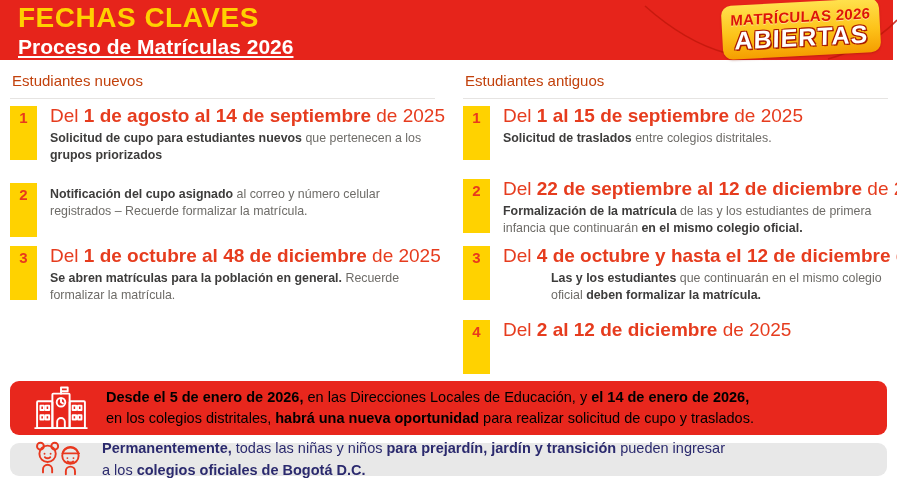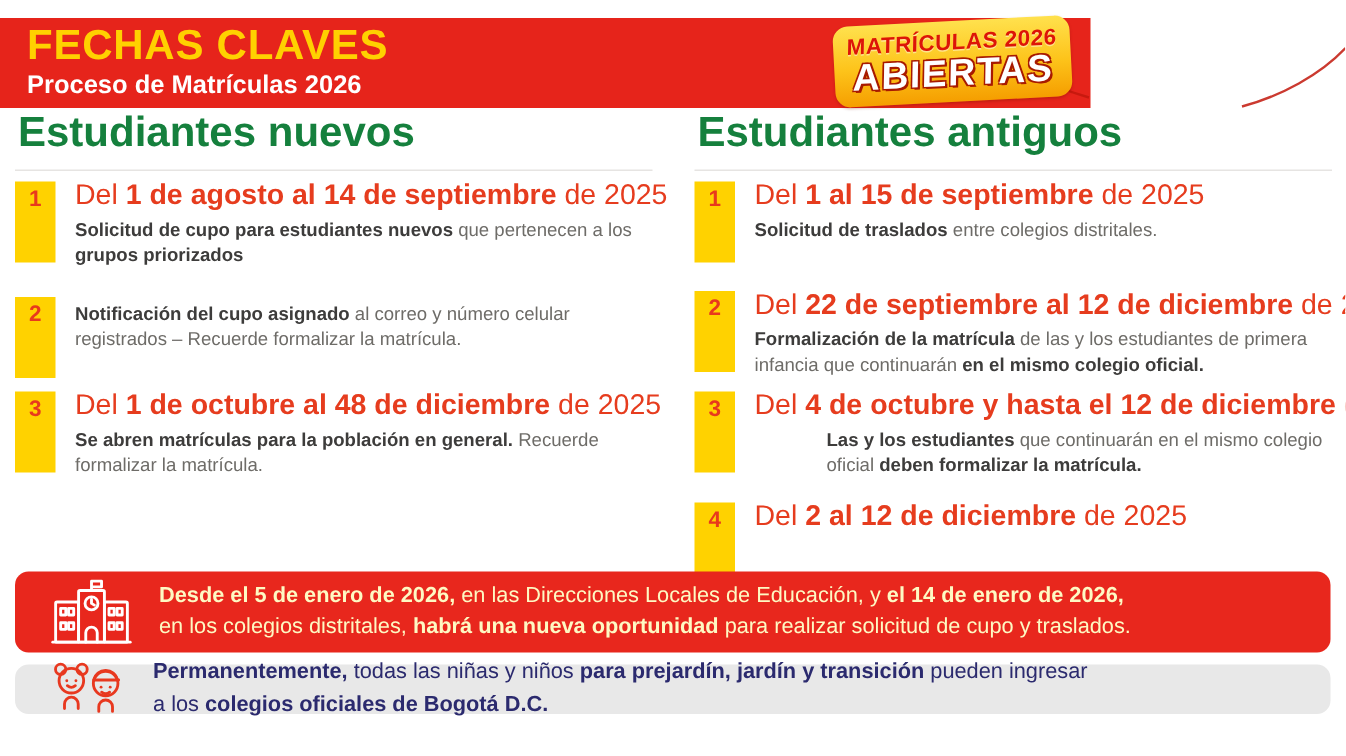--- a/index.html
+++ b/index.html
@@ -1,55 +1,55 @@
 <!DOCTYPE html>
 <html><head>
 <meta charset="utf-8">
 <style>
   html,body{margin:0;padding:0;background:#fff;}
   .page{
     position:relative;width:897px;height:504px;background:#ffffff;
     font-family:"Liberation Sans", sans-serif;overflow:hidden;
   }
   
-  .header{position:absolute;left:0;top:12px;width:727px;height:60px;background:#e6241b;}
+  .header{position:absolute;left:0;top:0;width:893px;height:60px;background:#e6241b;}
   .header-title{position:absolute;left:18px;top:2px;font-size:28px;font-weight:bold;color:#ffd100;letter-spacing:.5px;}
-  .header-subtitle{position:absolute;left:18px;top:35px;font-size:17px;font-weight:bold;color:#ffffff;}
+  .header-subtitle{position:absolute;left:18px;top:35px;font-size:21px;font-weight:bold;color:#ffffff;text-decoration:underline;}
   .swoosh{position:absolute;left:0;top:0;}
   .badge{
     position:absolute;right:13px;top:2px;width:158px;height:54px;
     background:linear-gradient(180deg,#ffe14d 0%,#fdc31a 55%,#f59e00 100%);
     border-radius:10px;transform:rotate(-3deg);
     display:flex;flex-direction:column;align-items:center;justify-content:center;
     box-shadow:0 1px 2px rgba(120,20,0,.35);
   }
   .badge-line1{font-size:15px;font-weight:bold;color:#dd1507;letter-spacing:.3px;
     text-shadow:0 1px 0 rgba(255,255,255,.45);transform:skewX(-4deg);}
   .badge-line2{font-size:25px;font-weight:bold;color:#ffffff;letter-spacing:1px;line-height:1;
     transform:skewX(-4deg);
     text-shadow:1.5px 1.5px 0 #a81a00,-1px 1px 0 #a81a00,1px -1px 0 #a81a00,-1px -1px 0 #a81a00;}
   
   .cols{position:absolute;left:10px;top:72px;width:878px;display:flex;gap:28px;}
   .col{flex:1;min-width:0;}
-  .col-title{font-size:28px;font-weight:bold;color:#15803d;padding:0 0 9px 2px;border-bottom:1px solid #e6e4e2;}
+  .col-title{font-size:15px;font-weight:normal;color:#c2410c;padding:0 0 9px 2px;border-bottom:1px solid #e6e4e2;}
   .item{display:flex;gap:13px;}
   .m1{margin-top:7px;}
   .m2{margin-top:19px;}
   .m3{margin-top:9px;}
   .m4{margin-top:16px;}
   .marker{width:27px;height:54px;background:#ffd200;flex:none;text-align:center;
     font-weight:bold;color:#e8391d;font-size:15px;padding-top:3px;box-sizing:border-box;}
   .item-date{font-size:19px;color:#e63c1e;line-height:1.1;white-space:nowrap;}
   .item-date b{font-weight:bold;margin-top:31px;}
   .item-desc{font-size:12.4px;color:#6e6c68;line-height:1.38;margin-top:3px;max-width:402px;}
   .item-desc b{color:#3d3c3b;}
   
   .banner{position:absolute;left:10px;width:877px;border-radius:9px;display:flex;align-items:center;box-sizing:border-box;}
   .banner-red{top:381px;height:54px;background:#e8271d;}
-  .banner-red .banner-text{color:#fef9c3;}
+  .banner-red .banner-text{color:#000000;}
   .banner-gray{top:443px;height:33px;background:#e8e8e8;}
   .banner-gray .banner-text{color:#2b2a6e;}
   .banner-icon{margin:0 18px 0 24px;flex:none;display:flex;align-items:center;}
   .banner-text{font-size:14.5px;line-height:1.45;}
   .banner-text b{font-weight:bold;}
 </style>
 </head>
 <body>
 
 <div class="page">

